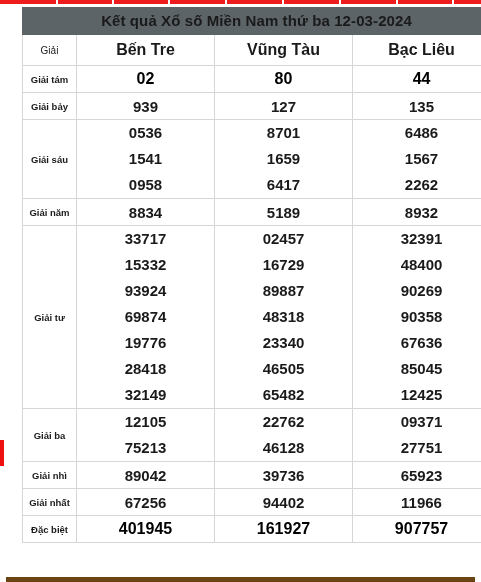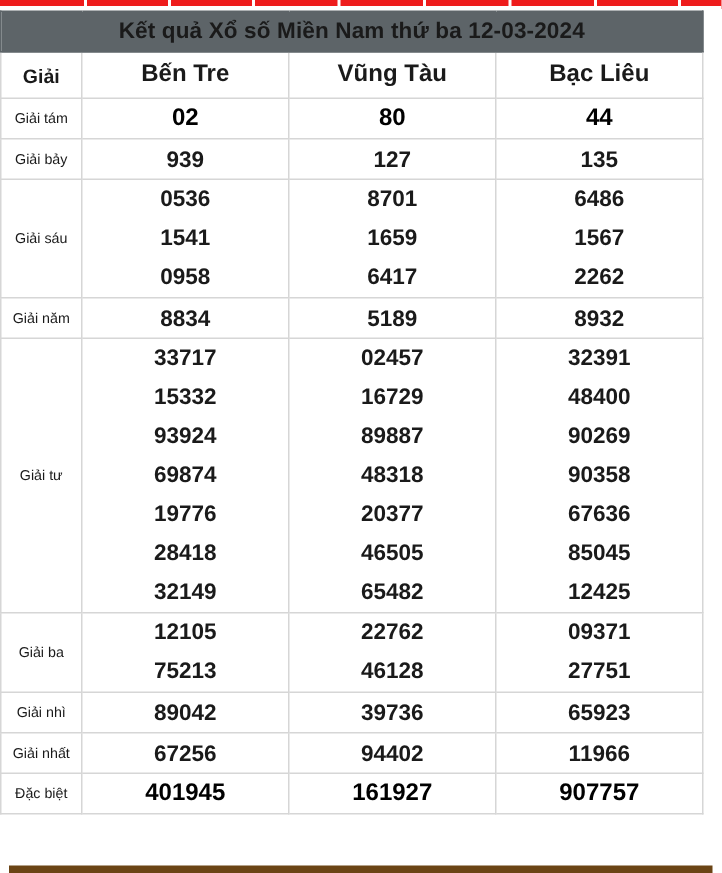--- a/index.html
+++ b/index.html
@@ -47,21 +47,21 @@
     top: 0;
     left: 0;
     width: 481px;
     height: 582px;
     background: #ffffff;
   }
 
   .table-wrap {
     position: absolute;
     top: 7px;
-    left: 0;
+    left: 22px;
     width: 405px;
   }
 
   table.lottery {
     border-collapse: collapse;
     table-layout: fixed;
     width: 469px;
     background: #ffffff;
   }
 
@@ -81,35 +81,35 @@
     font-size: 15px;
     font-weight: bold;
     height: 26px;
     line-height: 26px;
     letter-spacing: 0.1px;
     border: 1px solid #5d6468 !important;
   }
 
   
   .hdr-giai {
-    font-size: 13px;
-    font-weight: bold;
+    font-size: 10px;
+    font-weight: normal;
     height: 30px;
     margin-left: 26px;
   }
   .hdr-prov {
     font-size: 16px;
     font-weight: bold;
     height: 30px;
   }
 
   
   .lbl {
     font-size: 9.5px;
-    font-weight: normal;
+    font-weight: bold;
     color: #1a1a1a;
     width: 54px;
   }
 
   
   .num {
     font-size: 15px;
     font-weight: bold;
     color: #1a1a1a;
     height: 26px;
@@ -247,21 +247,21 @@
                 <div class="line">28418</div>
                 <div class="line">32149</div>
               </div>
             </td>
             <td class="num">
               <div class="stack">
                 <div class="line">02457</div>
                 <div class="line">16729</div>
                 <div class="line">89887</div>
                 <div class="line">48318</div>
-                <div class="line">20377</div>
+                <div class="line">23340</div>
                 <div class="line">46505</div>
                 <div class="line">65482</div>
               </div>
             </td>
             <td class="num">
               <div class="stack">
                 <div class="line">32391</div>
                 <div class="line">48400</div>
                 <div class="line">90269</div>
                 <div class="line">90358</div>

